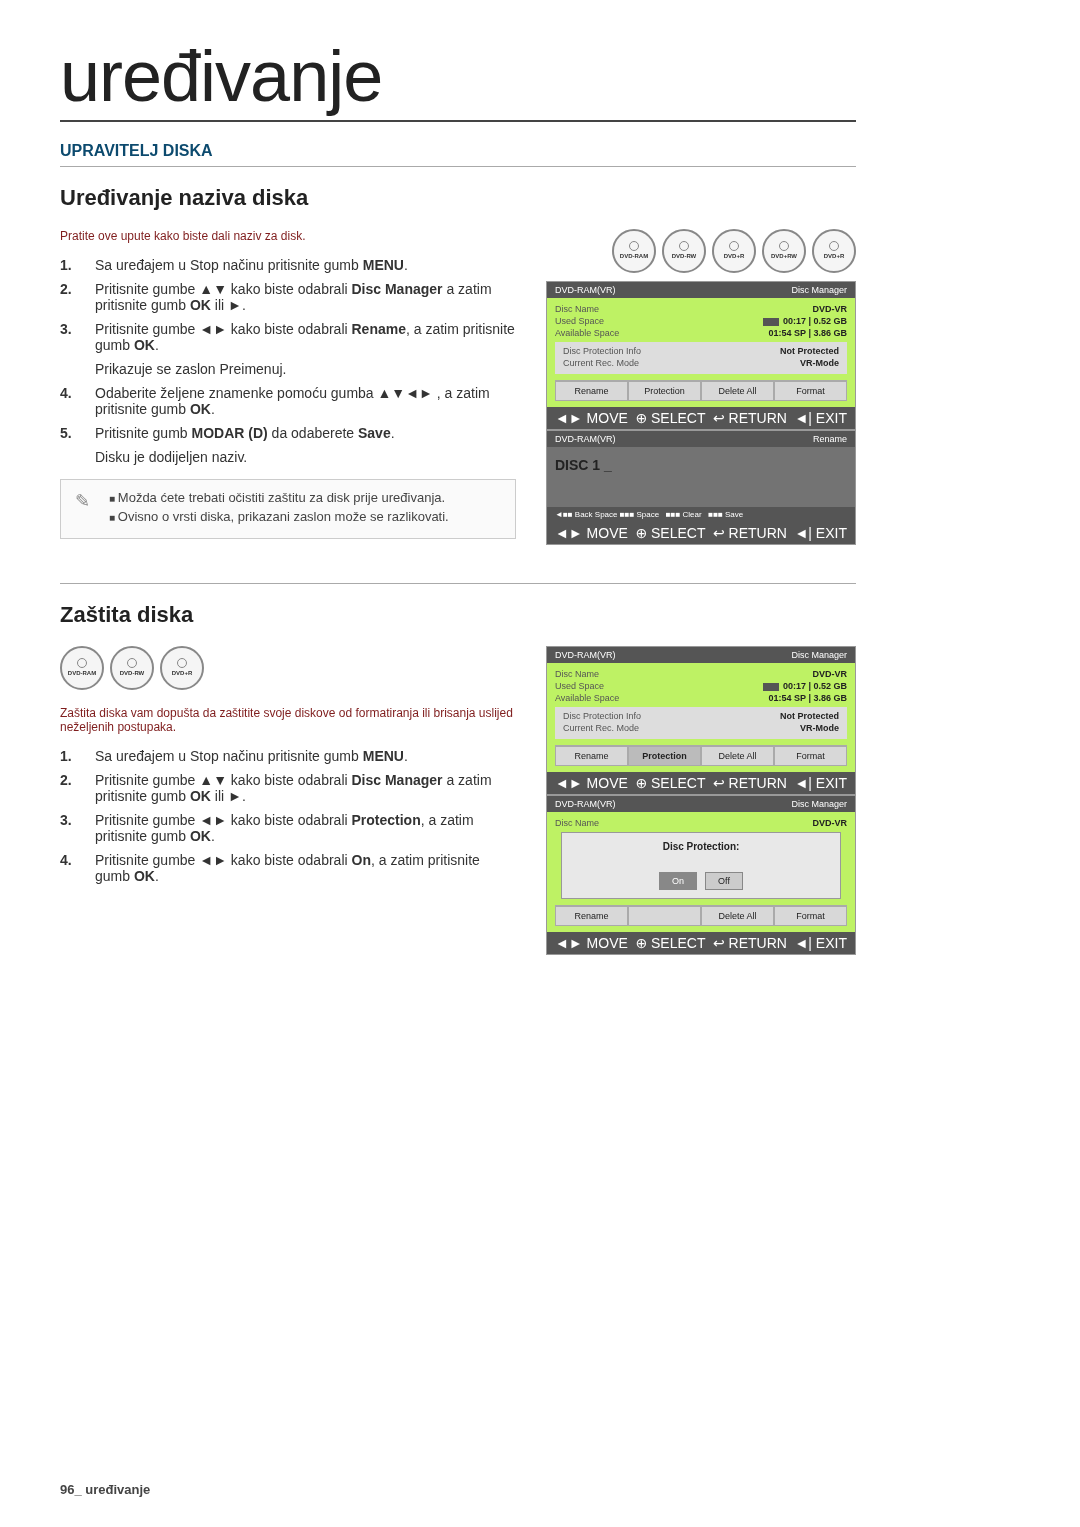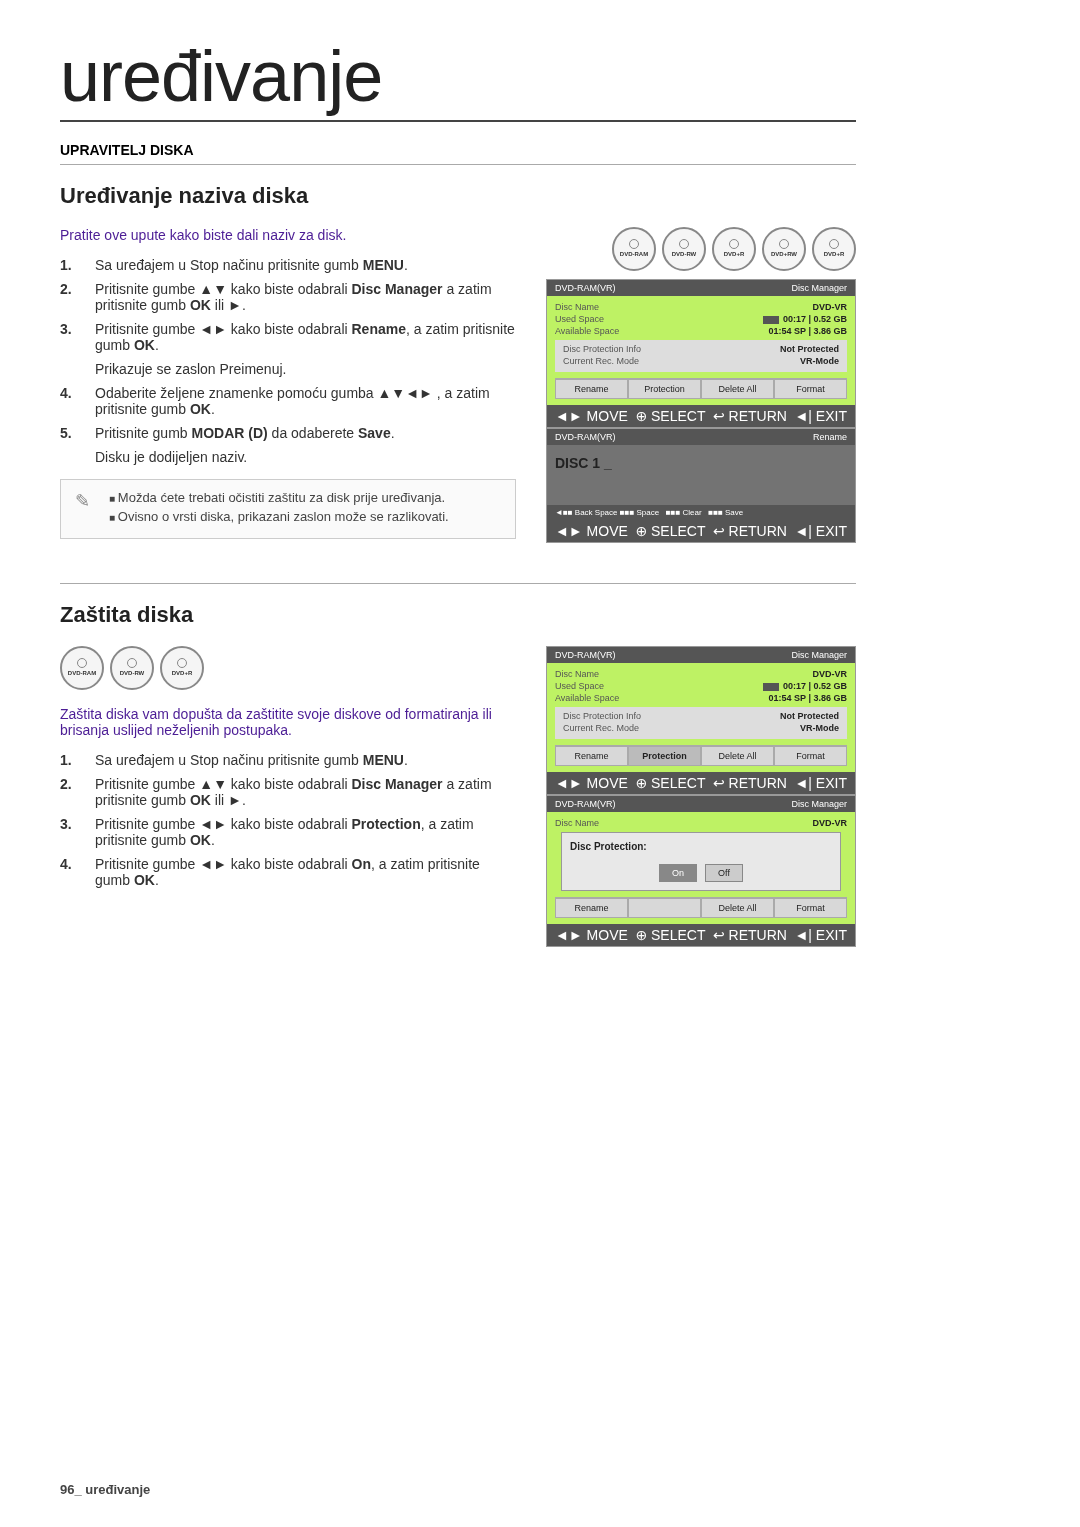--- a/index.html
+++ b/index.html
@@ -31,23 +31,23 @@
       font-family: Arial, Helvetica, sans-serif;
     }
 
     .section-divider {
       border: none;
       border-top: 2px solid #444;
       margin-bottom: 18px;
     }
 
     .section-title {
-      font-size: 14px;
-      font-weight: bold;
-      color: #000000;
+      font-size: 16px;
+      font-weight: bold;
+      color: #0c4a6e;
       text-transform: uppercase;
       margin-bottom: 6px;
       margin-top: 20px;
     }
 
     .subsection-divider {
       border: none;
       border-top: 1px solid #aaa;
       margin-bottom: 18px;
     }
@@ -199,22 +199,22 @@
       justify-content: space-between;
       background: #555;
       color: #fff;
       padding: 3px 8px;
       font-size: 14px;
     }
 
     
     .intro-text {
       margin-bottom: 14px;
-      font-size: 14px;
-      color: #4c1d95;
+      font-size: 12px;
+      color: #7f1d1d;
     }
 
     .step-list {
       margin-left: 0;
       padding-left: 0;
       list-style: none;
       margin-bottom: 14px;
     }
 
     .step-item {
@@ -279,22 +279,22 @@
     .ui-dialog {
       background: #e8e8e8;
       border: 1px solid #999;
       padding: 8px;
       margin: 4px 6px;
     }
 
     .ui-dialog-title {
       font-size: 10px;
       font-weight: bold;
-      text-align: left;
-      margin-bottom: 12px;
+      text-align: center;
+      margin-bottom: 20px;
     }
 
     .ui-dialog-buttons {
       display: flex;
       gap: 8px;
       justify-content: center;
     }
 
     .ui-dialog-btn {
       padding: 3px 12px;

